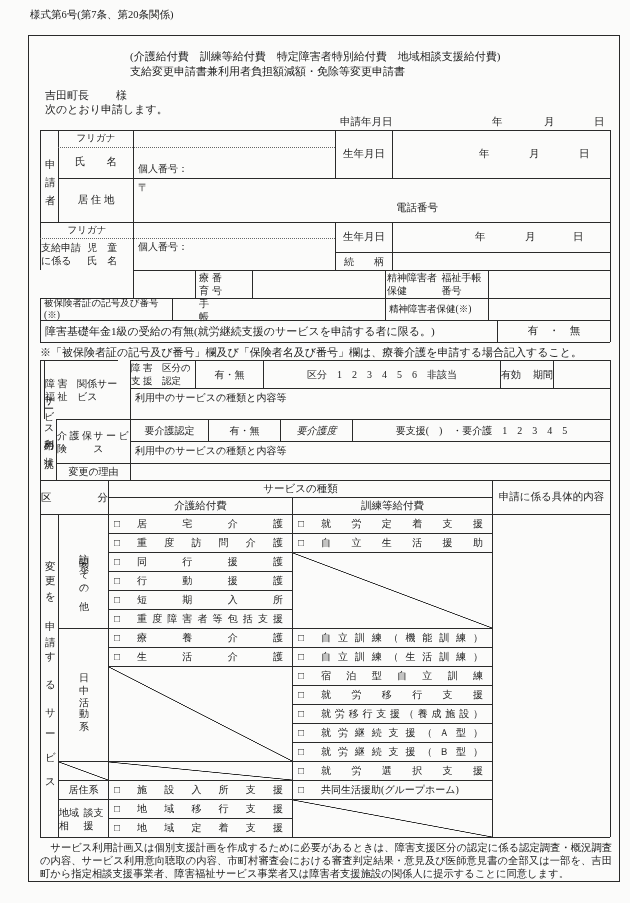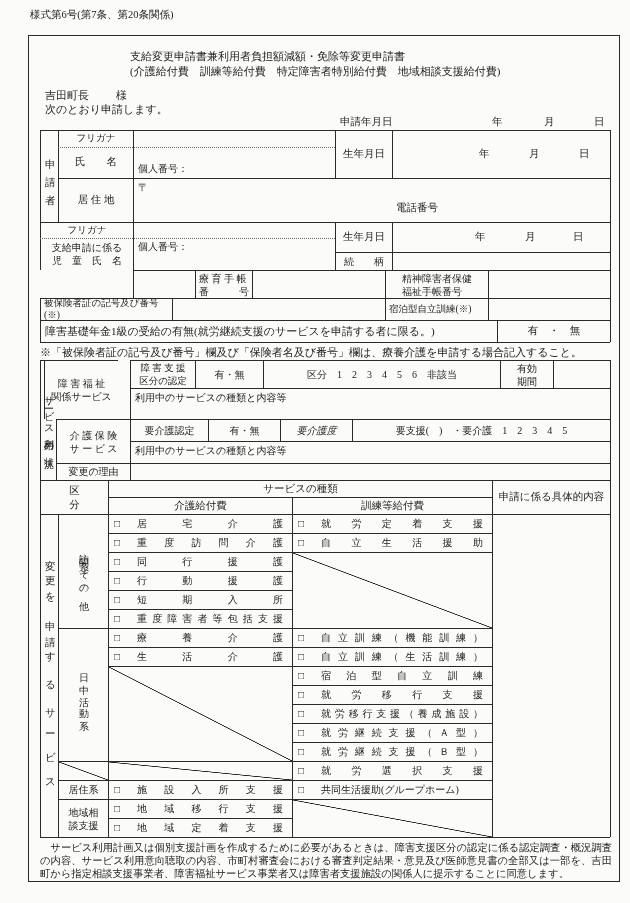--- a/index.html
+++ b/index.html
@@ -5,21 +5,21 @@
   html,body{margin:0;padding:0;background:#e8e8e8;}
   .page{position:relative;width:630px;height:903px;background:#fbfbfa;overflow:hidden;
         font-family:"Liberation Serif","DejaVu Serif",serif;color:#1c1c1c;}
   .abs{position:absolute;}
   .box{position:absolute;border:1px solid #2a2a2a;}
   .c{position:absolute;box-sizing:border-box;border-left:1px solid #2a2a2a;border-top:1px solid #2a2a2a;
      font-size:10.5px;line-height:1.2;}
   .ctr{display:flex;align-items:center;justify-content:center;text-align:center;}
   .lft{display:flex;align-items:center;padding-left:4px;}
   .tl{padding:3px 4px;}
-  .two{display:flex;flex-direction:column;align-items:center;justify-content:center;line-height:1.3;}
+  .two{display:flex;align-items:center;justify-content:space-between;line-height:1.3;}
   .nt{border-top:none;}
   .vt{writing-mode:vertical-rl;display:flex;align-items:center;justify-content:center;}
   .cb{display:flex;align-items:center;font-size:10px;padding:0 9px 0 5px;}
   .cb .lbl{flex:1;margin-left:17px;text-align:justify;text-align-last:justify;}
   .cb.noj .lbl{text-align-last:left;}
   .diag{background:linear-gradient(to top right,transparent calc(50% - 0.7px),#2a2a2a calc(50% - 0.2px),#2a2a2a calc(50% + 0.2px),transparent calc(50% + 0.7px));}
   .hl{position:absolute;border-top:1px solid #2a2a2a;}
   .vl{position:absolute;border-left:1px solid #2a2a2a;}
   .dot{position:absolute;border-top:1px dotted #666;}
   .f95{font-size:9.5px;} .f10{font-size:10px;} .f102{font-size:11px;} .f11{font-size:11px;}
@@ -27,22 +27,22 @@
 </head>
 <body>
 
 <div class="page">
 
   <div class="abs" style="left:30px;top:8px;font-size:10.5px;">様式第6号(第7条、第20条関係)</div>
 
   <div class="box" style="left:28px;top:35px;width:590px;height:845px;"></div>
 
   <div class="abs f11" style="left:130px;top:49px;line-height:14.5px;">
+    <div>(介護給付費　訓練等給付費　特定障害者特別給付費　地域相談支援給付費)</div>
     <div>支給変更申請書兼利用者負担額減額・免除等変更申請書</div>
-    <div>(介護給付費　訓練等給付費　特定障害者特別給付費　地域相談支援給付費)</div>
   </div>
 
   <div class="abs f11" style="left:45px;top:88px;width:82px;display:flex;justify-content:space-between;">
     <span>吉田町長</span>
     <span>様</span>
   </div>
   <div class="abs f11" style="left:45px;top:102px;">次のとおり申請します。</div>
 
   <div class="abs" style="left:340px;top:115px;width:270px;height:13px;font-size:10.5px;">
     <span class="abs" style="left:0;">申請年月日</span>
@@ -89,29 +89,29 @@
   <div class="c ctr f10" style="left:335px;top:252px;width:57px;height:18px;">続　　柄</div>
   <div class="c" style="left:392px;top:252px;width:218px;height:18px;"></div>
   <div class="dot" style="left:40px;top:238px;width:295px;"></div>
 
   <div class="c" style="left:133px;top:270px;width:62px;height:28px;"></div>
   <div class="c two f10" style="left:195px;top:270px;width:57px;height:28px;align-items:flex-start;padding-left:3px;">
     <span>療 育 手 帳</span>
     <span>番　　　号</span>
   </div>
   <div class="c" style="left:252px;top:270px;width:133px;height:28px;"></div>
-  <div class="c two f10" style="left:385px;top:270px;width:103px;height:28px;align-items:flex-start;padding-left:16px;">
+  <div class="c two f10" style="left:385px;top:270px;width:103px;height:28px;align-items:flex-start;padding-left:1px;">
     <span>精神障害者保健</span>
     <span>福祉手帳番号</span>
   </div>
   <div class="c" style="left:488px;top:270px;width:122px;height:28px;"></div>
 
   <div class="c lft f95" style="left:40px;top:298px;width:132px;height:22px;padding-left:3px;">被保険者証の記号及び番号(※)</div>
   <div class="c" style="left:172px;top:298px;width:213px;height:22px;"></div>
-  <div class="c lft f95" style="left:385px;top:298px;width:103px;height:22px;padding-left:3px;">宿泊型自立訓練(※)</div>
+  <div class="c lft f95" style="left:385px;top:298px;width:103px;height:22px;padding-left:3px;">精神障害者保健(※)</div>
   <div class="c" style="left:488px;top:298px;width:122px;height:22px;"></div>
 
   <div class="c lft f102" style="left:40px;top:320px;width:457px;height:22px;">障害基礎年金1級の受給の有無(就労継続支援のサービスを申請する者に限る。)</div>
   <div class="c ctr" style="left:497px;top:320px;width:113px;height:22px;">有　・　無</div>
   <div class="hl" style="left:40px;top:342px;width:570px;"></div>
   <div class="vl" style="left:610px;top:130px;height:212px;"></div>
 
   <div class="abs f102" style="left:40px;top:345px;width:572px;">※「被保険者証の記号及び番号」欄及び「保険者名及び番号」欄は、療養介護を申請する場合記入すること。</div>
 
   <div class="c vt f10" style="left:40px;top:360px;width:16px;height:120px;letter-spacing:2px;">サービス利用の状況</div>

